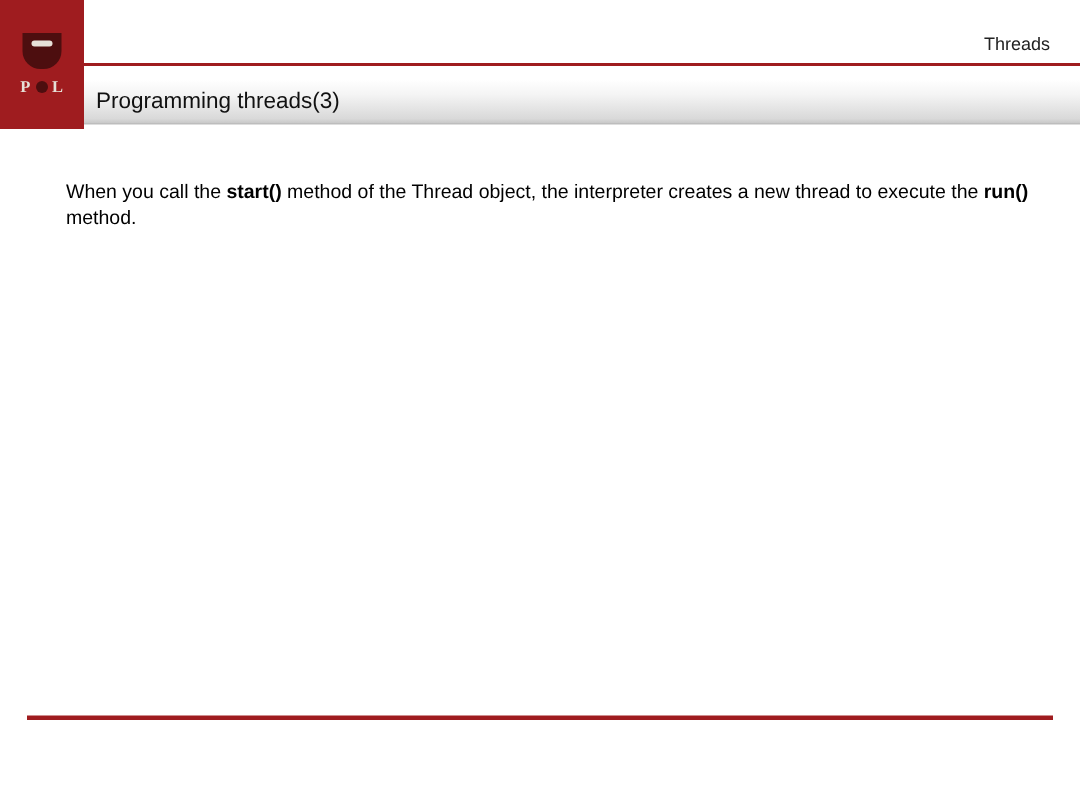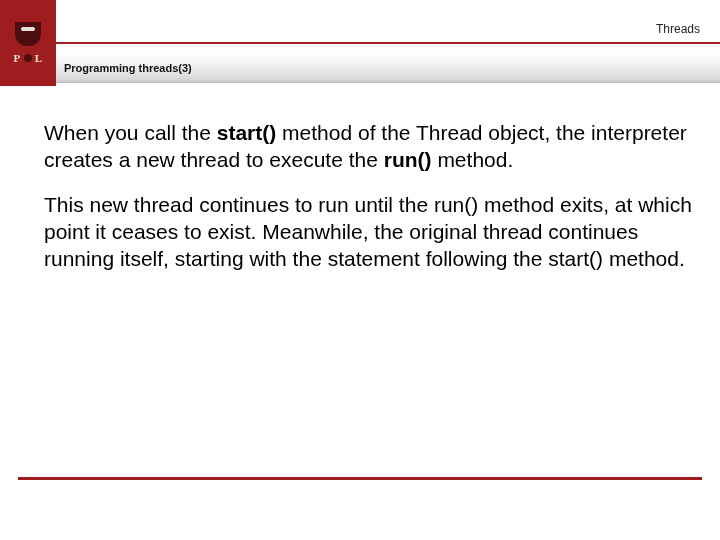--- a/index.html
+++ b/index.html
@@ -14,24 +14,24 @@
   .pl-row { display: flex; align-items: center; gap: 3px; color: #e6e0d8; font-size: 11px; font-family: Georgia, 'Times New Roman', serif; font-weight: bold; letter-spacing: 0.5px; }
   .pl-dot { width: 8px; height: 8px; background: #4d0e0f; border-radius: 50%; }
 
   .breadcrumb { position: absolute; right: 20px; top: 22px; font-size: 12px; color: #222; }
 
   .red-rule { position: absolute; left: 56px; right: 0; top: 42px; height: 2px; background: #9f1c1f; }
 
   .title-bar { position: absolute; left: 56px; right: 0; top: 53px; height: 30px;
                background: linear-gradient(to bottom, #ffffff 0%, #f4f4f4 35%, #d9d9d9 90%, #c9c9c9 100%);
                border-bottom: 1px solid #bdbdbd; display: flex; align-items: center; padding-left: 8px; }
-  .title-bar span { font-size: 11px; font-weight: bold; color: #111; }
+  .title-bar span { font-size: 15px; font-weight: normal; color: #111; }
 
   
-  .body { position: absolute; left: 44px; right: 26px; top: 120px; font-size: 21px; line-height: 1.28; color: #000; }
+  .body { position: absolute; left: 44px; right: 26px; top: 120px; font-size: 13px; line-height: 1.28; color: #000; }
   .para { margin-bottom: 18px; }
   .b { font-weight: bold; }
 
   
   .footer-rule { position: absolute; left: 18px; right: 18px; bottom: 60px; height: 3px; background: #9f1c1f; }
 </style>
 </head>
 <body>
 
 <div class="slide">
@@ -49,18 +49,17 @@
     <div class="red-rule"></div>
     <div class="title-bar">
       <span>Programming threads(3)</span>
     </div>
   </div>
 
   <div class="body">
     <div class="para">
       <span>When you call the </span><span class="b">start()</span><span> method of the Thread object, the interpreter creates a new thread to execute the </span><span class="b">run()</span><span> method.</span>
     </div>
-    <div class="para">This new thread continues to run until the run() method exits, at which point it ceases to exist. Meanwhile, the original thread continues running itself, starting with the statement following the start() method.</div>
   </div>
 
   <div class="footer-rule"></div>
 
 </div>
 
 </body></html>

